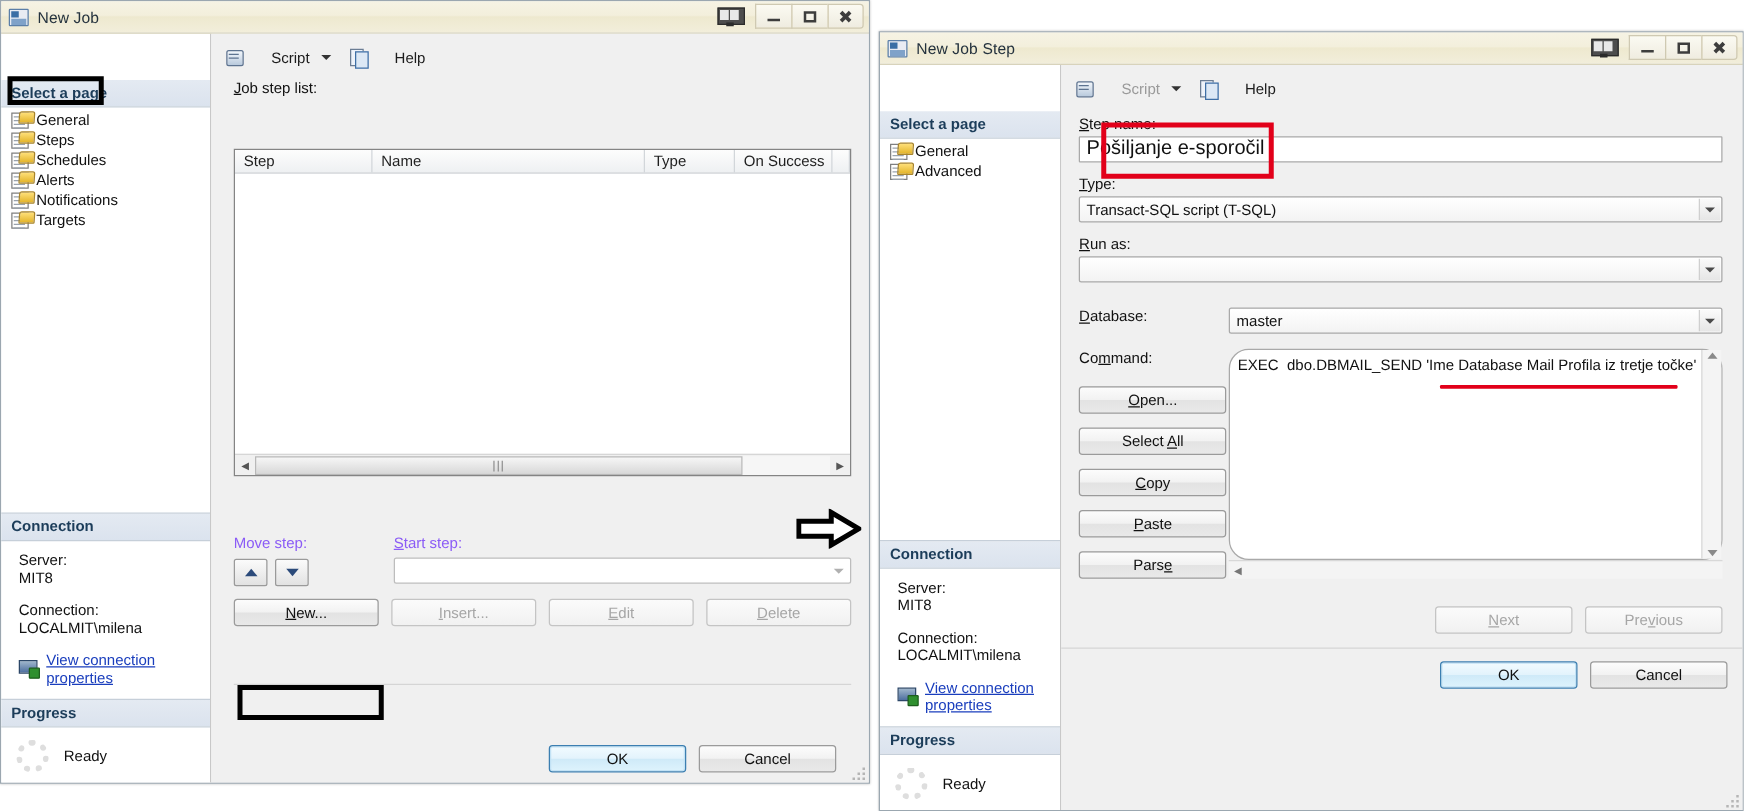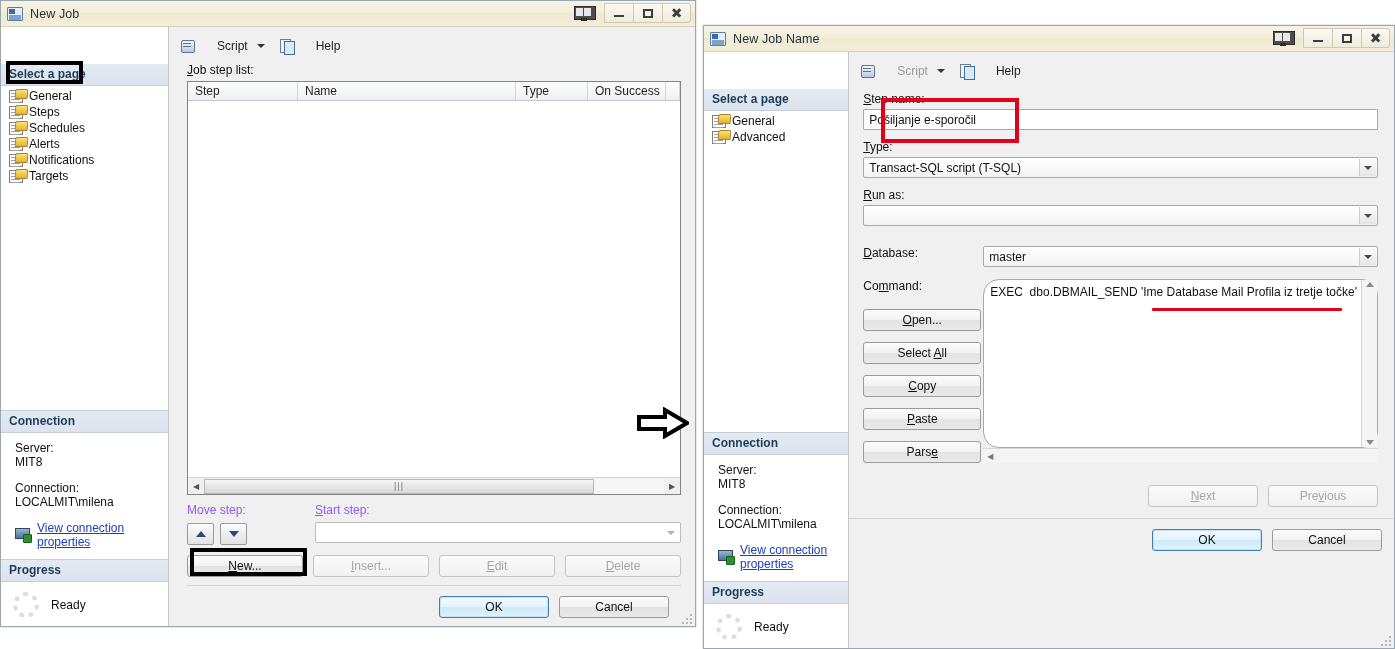--- a/index.html
+++ b/index.html
@@ -148,21 +148,21 @@
   }
   .scroll-ico::after{
     content:""; position:absolute; left:3px; top:5px; width:8px; height:1px; background:#5d7390;
     box-shadow:0 3px 0 #5d7390;
   }
   .caret-down { width:0;height:0;border-left:4px solid transparent;border-right:4px solid transparent;border-top:4px solid #333; }
   .help-ico { width:14px; height:15px; position:relative; }
   .help-ico::before{ content:""; position:absolute;left:0;top:1px;width:9px;height:12px;background:#eef3fa;border:1px solid #6b7d93;}
   .help-ico::after{ content:""; position:absolute;left:4px;top:3px;width:9px;height:12px;background:#dce8f5;border:1px solid #3f6fa5;}
 
-  .content-inner { padding: 6px 14px 0 18px; flex:1; display:flex; flex-direction:column; }
+  .content-inner { padding: 6px 14px 0 18px; flex:1; display:flex; flex-direction:column;gap:38px; }
   .field-label { font-size:12px; color:#111; margin-bottom:4px; }
   .underl { text-decoration: underline; }
 
   
   .grid {
     flex:1; background:#fff; border:1px solid #848484; display:flex; flex-direction:column; min-height:0;
   }
   .grid-head { display:flex; height:19px; background:linear-gradient(to bottom,#fdfdfd,#eef0f2);
       border-bottom:1px solid #c4c8cc; }
   .gh {
@@ -236,21 +236,21 @@
   .resize-grip::before{
     content:""; position:absolute; right:0; bottom:0; width:2px;height:2px;background:#b5b5b5;
     box-shadow:-4px 0 0 #b5b5b5, -8px 0 0 #b5b5b5, 0 -4px 0 #b5b5b5, -4px -4px 0 #b5b5b5, 0 -8px 0 #b5b5b5;
   }
 
   
   .form-area { padding: 10px 16px 0 14px; }
   .lblrow { font-size:12px; color:#111; margin: 0 0 3px 0; }
   .textbox {
     height:21px; background:#fff; border:1px solid #a9a9a9; border-radius:1px;
-    font-size:12px; color:#111; display:flex; align-items:center; padding-left:5px;
+    font-size:16px; color:#111; display:flex; align-items:flex-start; padding-left:5px;
   }
   .cmdbtns { width:120px; padding-top:32px; display:flex; flex-direction:column; gap:11px; }
   .cmdbtn {
     width:118px; height:22px;
     background: linear-gradient(to bottom,#fcfcfc 0%,#f2f2f2 48%,#e3e3e3 52%,#e9e9e9 100%);
     border:1px solid #9b9b9b; border-radius:3px;
     font-size:12px; color:#111; display:flex; align-items:center; justify-content:center; cursor:pointer;
   }
   .cmdbox {
     flex:1; background:#fff; border:1px solid #a9a9a9; position:relative; display:flex;
@@ -453,21 +453,21 @@
   <div class="arrow-glyph" style="left:637px; top:407px; width:52px; height:32px;">
     <svg width="52" height="32" viewBox="0 0 52 32">
       <polygon points="2,10 28,10 28,3 50,16 28,29 28,22 2,22" fill="#ffffff" stroke="#000000" stroke-width="4" stroke-linejoin="miter"></polygon>
     </svg>
   </div>
 
   <div class="window" style="left:703px; top:25px; width:692px; height:624px;">
 
     <div class="titlebar">
       <div class="titleicon"></div>
-      <div class="titletext">New Job Name</div>
+      <div class="titletext">New Job Step</div>
       <div class="winbtns">
         <div class="monitor-ico">
             <i></i>
           </div>
         <div class="wbtn">
             <div class="gl-min"></div>
           </div>
         <div class="wbtn">
             <div class="gl-max"></div>
           </div>

